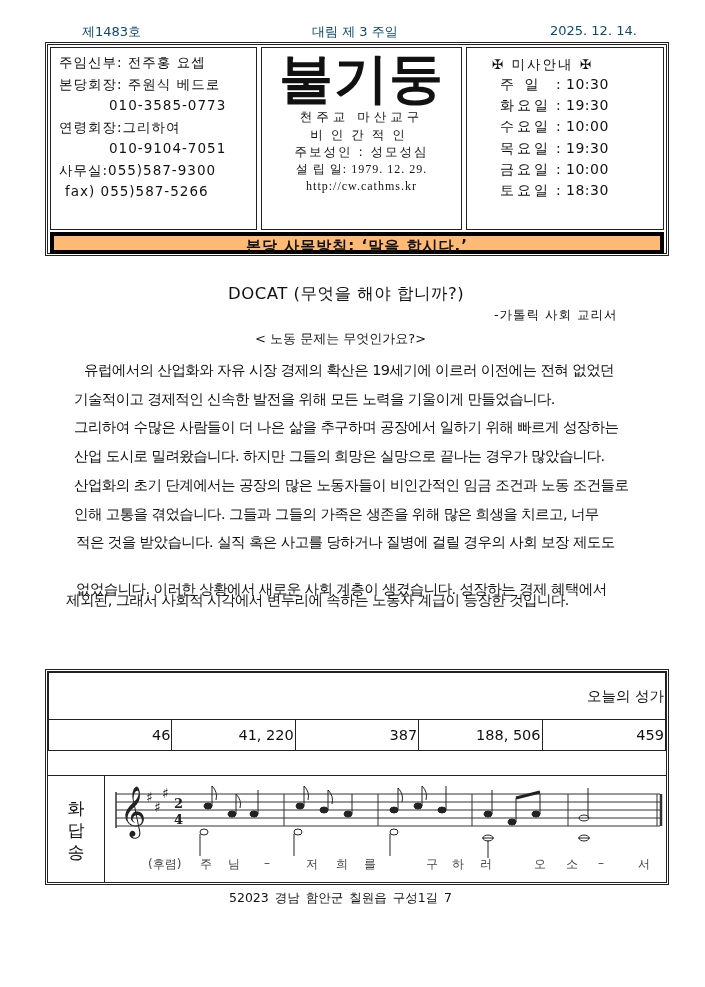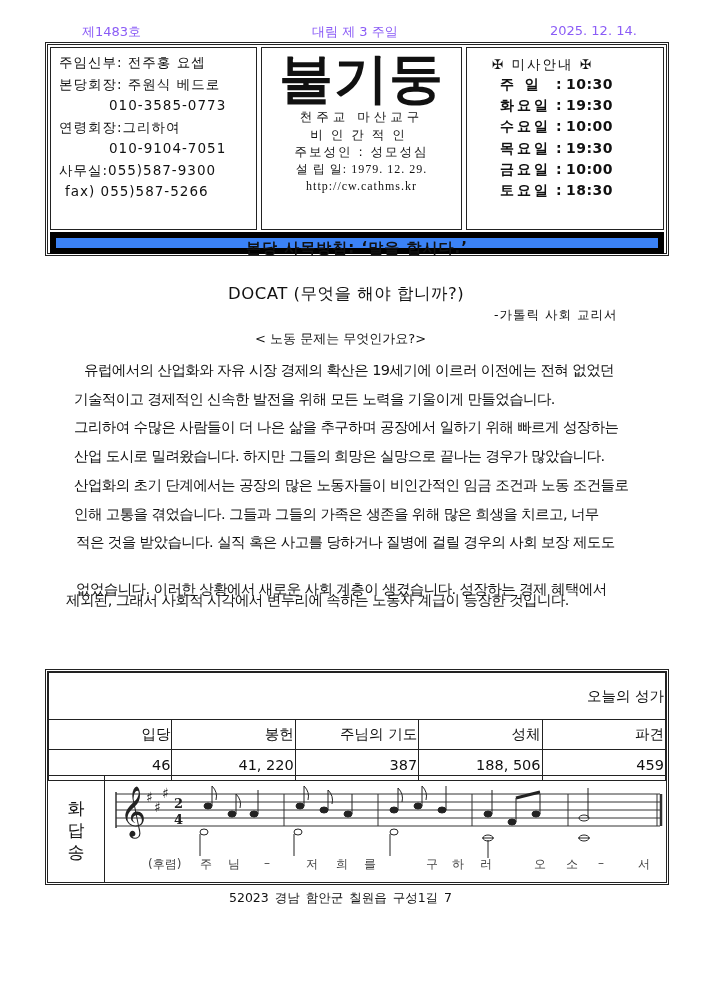--- a/index.html
+++ b/index.html
@@ -1,44 +1,44 @@
 <!DOCTYPE html>
 <html><head>
 <meta charset="utf-8">
 <style>
   html, body { margin:0; padding:0; background:#ffffff; }
   body { width:705px; height:987px; position:relative; font-family:"DejaVu Sans", sans-serif; color:#111; overflow:hidden; }
   .abs { position:absolute; }
 
   
-  .meta { top:23px; font-size:13px; color:#8b5cf6;text-align:right; }
+  .meta { top:23px; font-size:13px; color:#0c4a6e;text-align:right; }
 
   
   .hdr { left:45px; top:42px; width:624px; height:214px; border:3px double #222; box-sizing:border-box; }
   .col { position:absolute; top:2px; height:183px; box-sizing:border-box; border:1px solid #222; }
   .col-left { left:2px; width:207px; }
   .col-mid { left:213px; width:201px; }
   .col-right { left:418px; width:198px;padding-left:15px; }
   .left-line { font-size:13.5px; letter-spacing:1px; line-height:21.5px; padding-left:8px; white-space:nowrap; }
   .left-line.indent { padding-left:58px; }
   .left-line.indent2 { padding-left:14px; }
   .left-list { margin-top:4px; }
 
   .brand { text-align:center; font-size:54px; font-weight:bold; line-height:58px; margin-top:2px; letter-spacing:1px; }
   .mid-line { text-align:center; font-size:12.5px; line-height:17.5px; letter-spacing:4px; white-space:nowrap; }
   .mid-line.serif { font-family:Liberation Serif, serif; letter-spacing:1px; font-size:12px; }
   .mid-line.tight { letter-spacing:2px; }
 
   .mass-title { font-size:13.5px; letter-spacing:2px; padding-left:10px; margin-top:6px; line-height:20px; }
-  .mass-row { display:flex; font-size:14px; line-height:21.2px; padding-left:18px;font-weight:bold; }
+  .mass-row { display:flex; font-size:14px; line-height:21.2px; padding-left:18px; }
   .mass-day { width:56px; letter-spacing:3px; }
   .mass-sep { width:10px; }
   .mass-time { letter-spacing:0.5px; }
 
-  .motto { position:absolute; left:2px; top:187px; width:614px; height:22px; background:#3b82f6; border:6px solid #000000; box-sizing:border-box; text-align:center; font-size:15px; font-weight:bold; line-height:20px; letter-spacing:1px; }
+  .motto { position:absolute; left:2px; top:187px; width:614px; height:22px; background:#fdba74; border:4px solid #000000; box-sizing:border-box; text-align:center; font-size:15px; font-weight:bold; line-height:20px; letter-spacing:1px; }
 
   
   .art-title { top:283px; left:228px; font-size:16.5px; letter-spacing:0.5px; }
   .art-source { top:307px; left:494px; font-size:12.5px; letter-spacing:1px; }
   .art-sub { top:330px; left:255px; font-size:13px; }
   .para-line { font-size:14.5px; letter-spacing:-0.6px; white-space:nowrap; }
 
   
   .hymn { left:45px; top:669px; width:624px; height:216px; border:3px double #222; box-sizing:border-box; }
   .hymn table { border-collapse:collapse; width:100%; table-layout:fixed; }
@@ -134,27 +134,20 @@
     <div class="abs para-line" style="left: 76px; top: 580px;">없었습니다. 이러한 상황에서 새로운 사회 계층이 생겼습니다. 성장하는 경제 혜택에서</div>
     <div class="abs para-line" style="left: 66px; top: 590.6px;">제외된, 그래서 사회적 시각에서 변두리에 속하는 노동자 계급이 등장한 것입니다.</div>
   </div>
 
 <div class="abs hymn">
   <table>
     <tbody>
         <tr>
       <td class="title-cell" colspan="5">오늘의 성가</td>
     </tr>
-    <tr id="hymn-head">
-          <td class="hdr-cell">입당</td>
-          <td class="hdr-cell">봉헌</td>
-          <td class="hdr-cell">주님의 기도</td>
-          <td class="hdr-cell">성체</td>
-          <td class="hdr-cell">파견</td>
-        </tr>
     <tr id="hymn-vals">
           <td class="val-cell">46</td>
           <td class="val-cell">41, 220</td>
           <td class="val-cell">387</td>
           <td class="val-cell">188, 506</td>
           <td class="val-cell">459</td>
         </tr>
   </tbody>
     </table>
   <div class="psalm">

